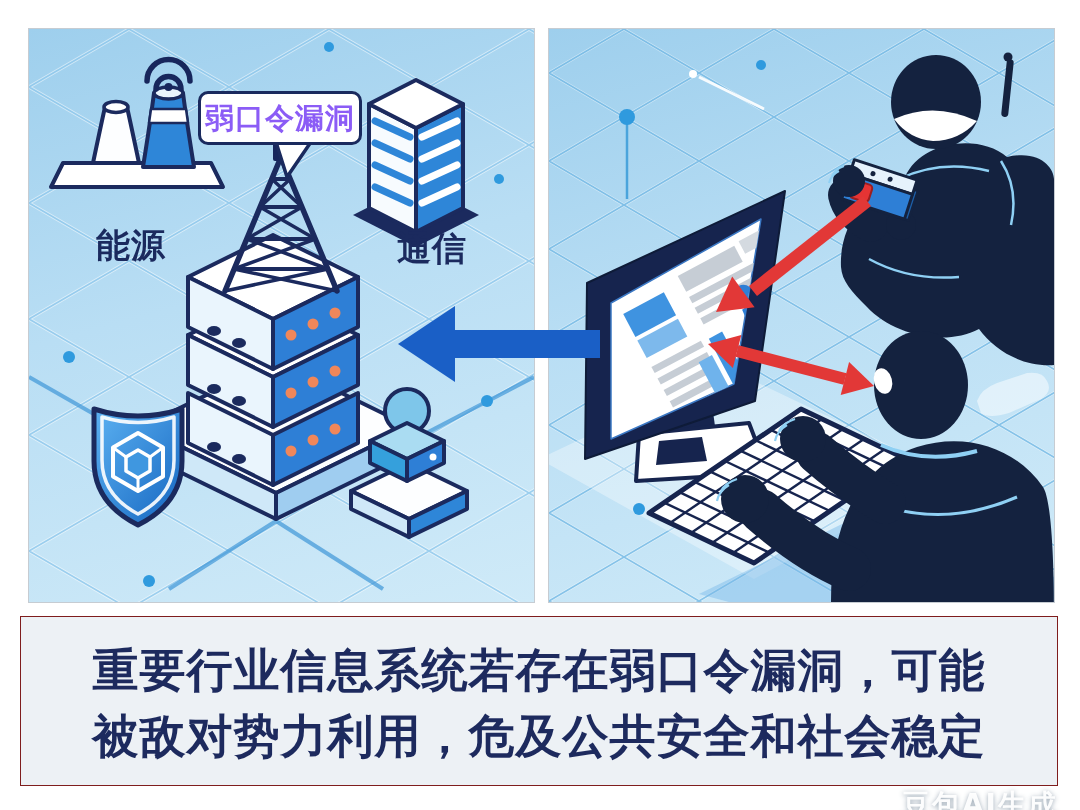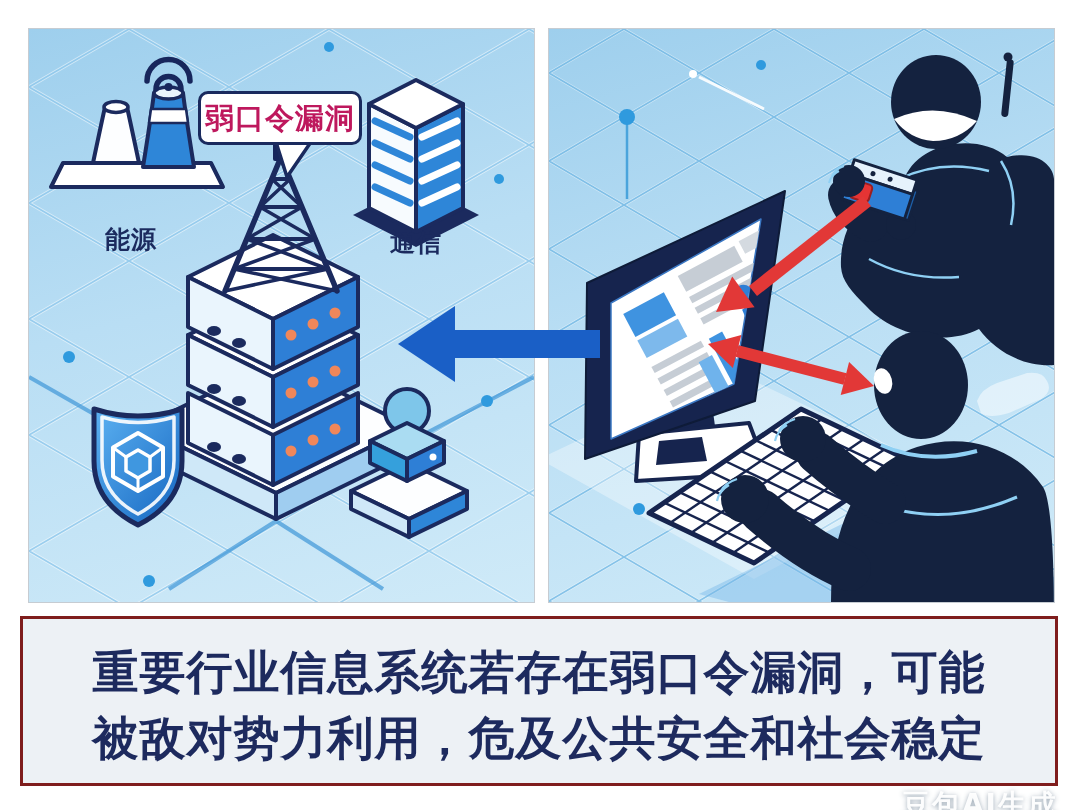--- a/index.html
+++ b/index.html
@@ -3,28 +3,28 @@
 <meta charset="utf-8">
 <style>
   html,body{margin:0;padding:0;background:#ffffff;}
   .canvas{position:relative;width:1080px;height:810px;background:#ffffff;overflow:hidden;
           font-family:"DejaVu Sans","Liberation Sans",sans-serif;}
   .panel{position:absolute;top:28px;width:505px;height:573px;border:1px solid #c6ccd2;
          background:linear-gradient(165deg,#9ecfed 0%,#b9def4 45%,#cfeaf8 100%);overflow:hidden;}
   .panel.left{left:28px;}
   .panel.right{left:548px;}
   .panel svg.art{position:absolute;left:0;top:0;}
-  .label{position:absolute;font-size:25px;font-weight:700;color:#1b2a5e;text-align:center;
+  .label{position:absolute;font-size:34px;font-weight:700;color:#1b2a5e;text-align:center;
          letter-spacing:1px;white-space:nowrap;}
   .bubble{position:absolute;left:169px;top:62px;width:158px;height:48px;background:#ffffff;
           border:3.5px solid #1a2a5e;border-radius:10px;font-size:29px;font-weight:700;
-          color:#be185d;text-align:center;line-height:48px;letter-spacing:1px;z-index:3;}
+          color:#8b5cf6;text-align:center;line-height:48px;letter-spacing:1px;z-index:3;}
   .overlay{position:absolute;left:0;top:0;z-index:5;pointer-events:none;}
   .banner{position:absolute;left:20px;top:616px;width:1038px;height:170px;background:#edf1f5;
-          border:3px solid #7f1d1d;box-sizing:border-box;text-align:center;padding-top:20px;}
+          border:1px solid #7f1d1d;box-sizing:border-box;text-align:center;padding-top:20px;}
   .banner div{font-size:46px;font-weight:700;color:#1d2a5e;line-height:66px;letter-spacing:1px;}
   .watermark{position:absolute;right:22px;top:748px;font-size:28px;font-weight:700;
              letter-spacing:2px;color:rgba(255,255,255,0.95);z-index:6;
              text-shadow:0 1px 5px rgba(140,155,170,0.9);margin-top:38px;}
 </style>
 </head>
 <body>
 
 <div class="canvas">
 
@@ -164,21 +164,21 @@
         <path d="M341,412 L378,430 L378,452 L341,434 Z" fill="#35a0dc" stroke="#1b2a5e" stroke-width="4"></path>
         <path d="M415,412 L378,430 L378,452 L415,434 Z" fill="#2e7fd6" stroke="#1b2a5e" stroke-width="4"></path>
         <circle cx="404" cy="428" r="3.5" fill="#ffffff"></circle>
       </g>
     </svg>
 
     <div class="bubble">
       <span>弱口令漏洞</span>
     </div>
     <div class="label" style="left:50px;top:194px;width:104px;">能源</div>
-    <div class="label" style="left:335px;top:197px;width:104px;">通信</div>
+    <div class="label" style="left:351px;top:197px;width:104px;">通信</div>
   </section>
 
   <section class="panel right">
     <svg class="art" width="505" height="573" viewBox="0 0 505 573">
       <defs>
         <pattern id="gridR" width="150" height="88" patternUnits="userSpaceOnUse">
           <path d="M0,44 L75,0 L150,44 L75,88 Z" fill="none" stroke="rgba(255,255,255,0.45)" stroke-width="3"></path>
           <path d="M0,44 L75,0 L150,44 L75,88 Z" fill="none" stroke="rgba(74,164,220,0.6)" stroke-width="1.6"></path>
         </pattern>
         <clipPath id="scr">

